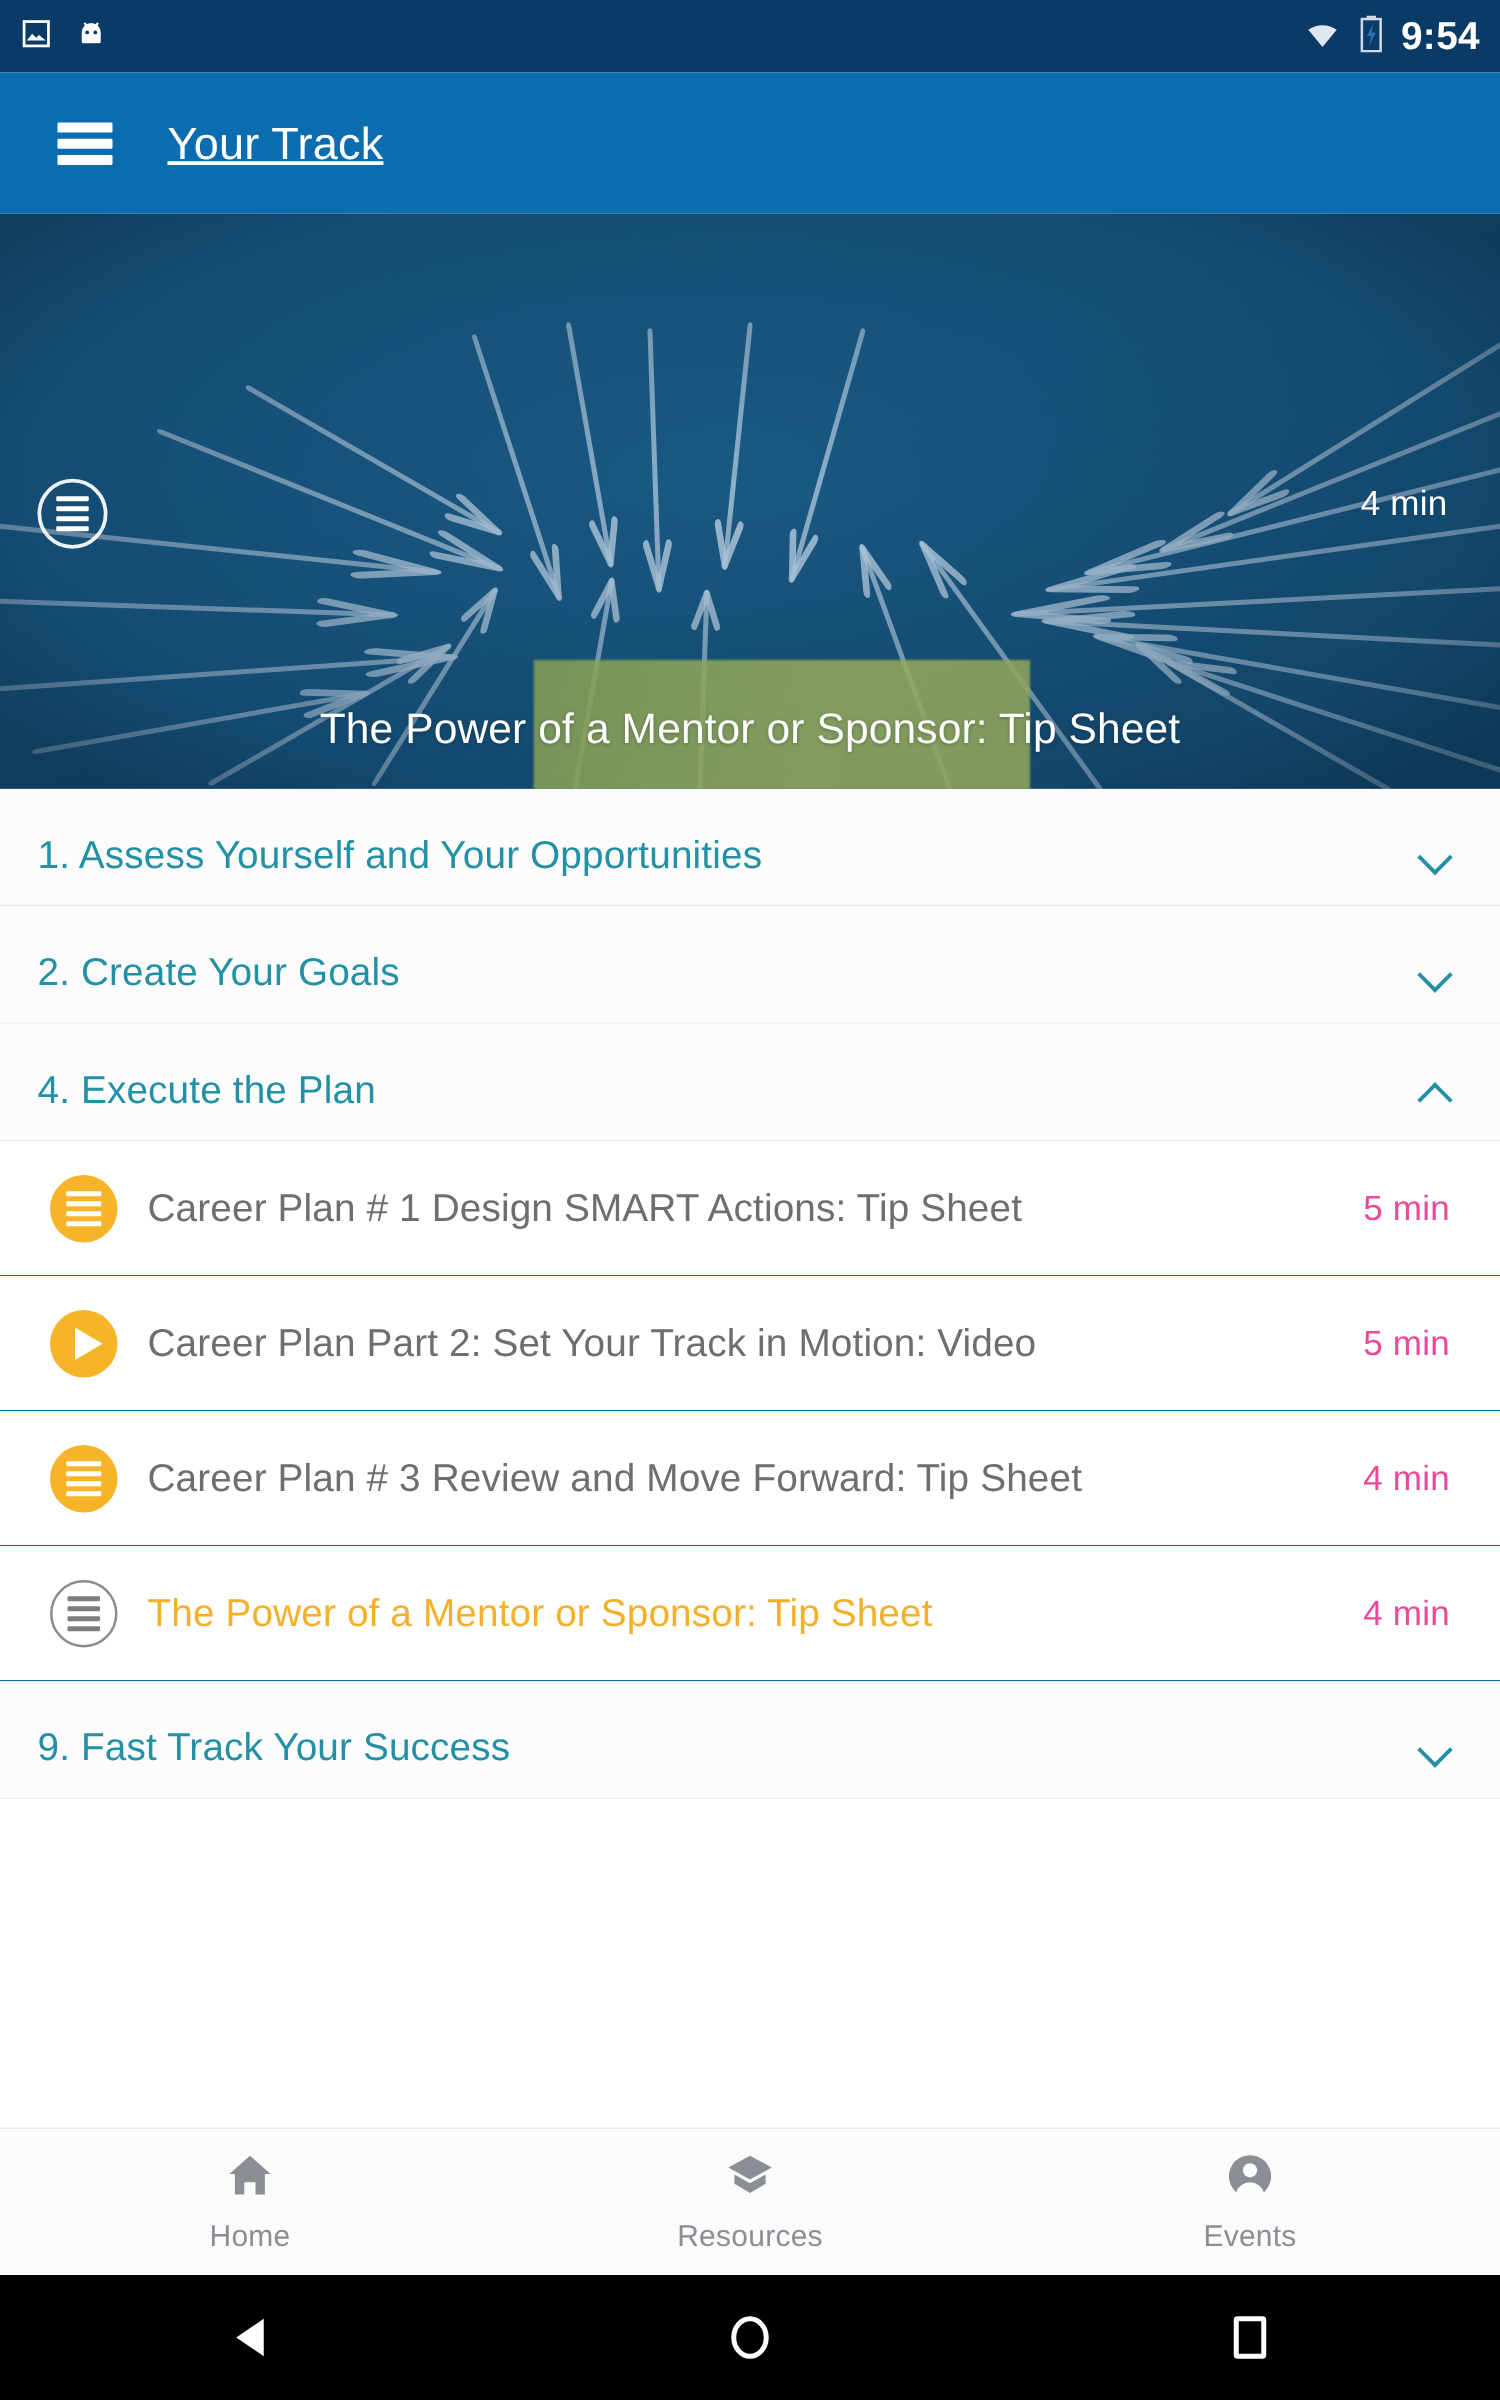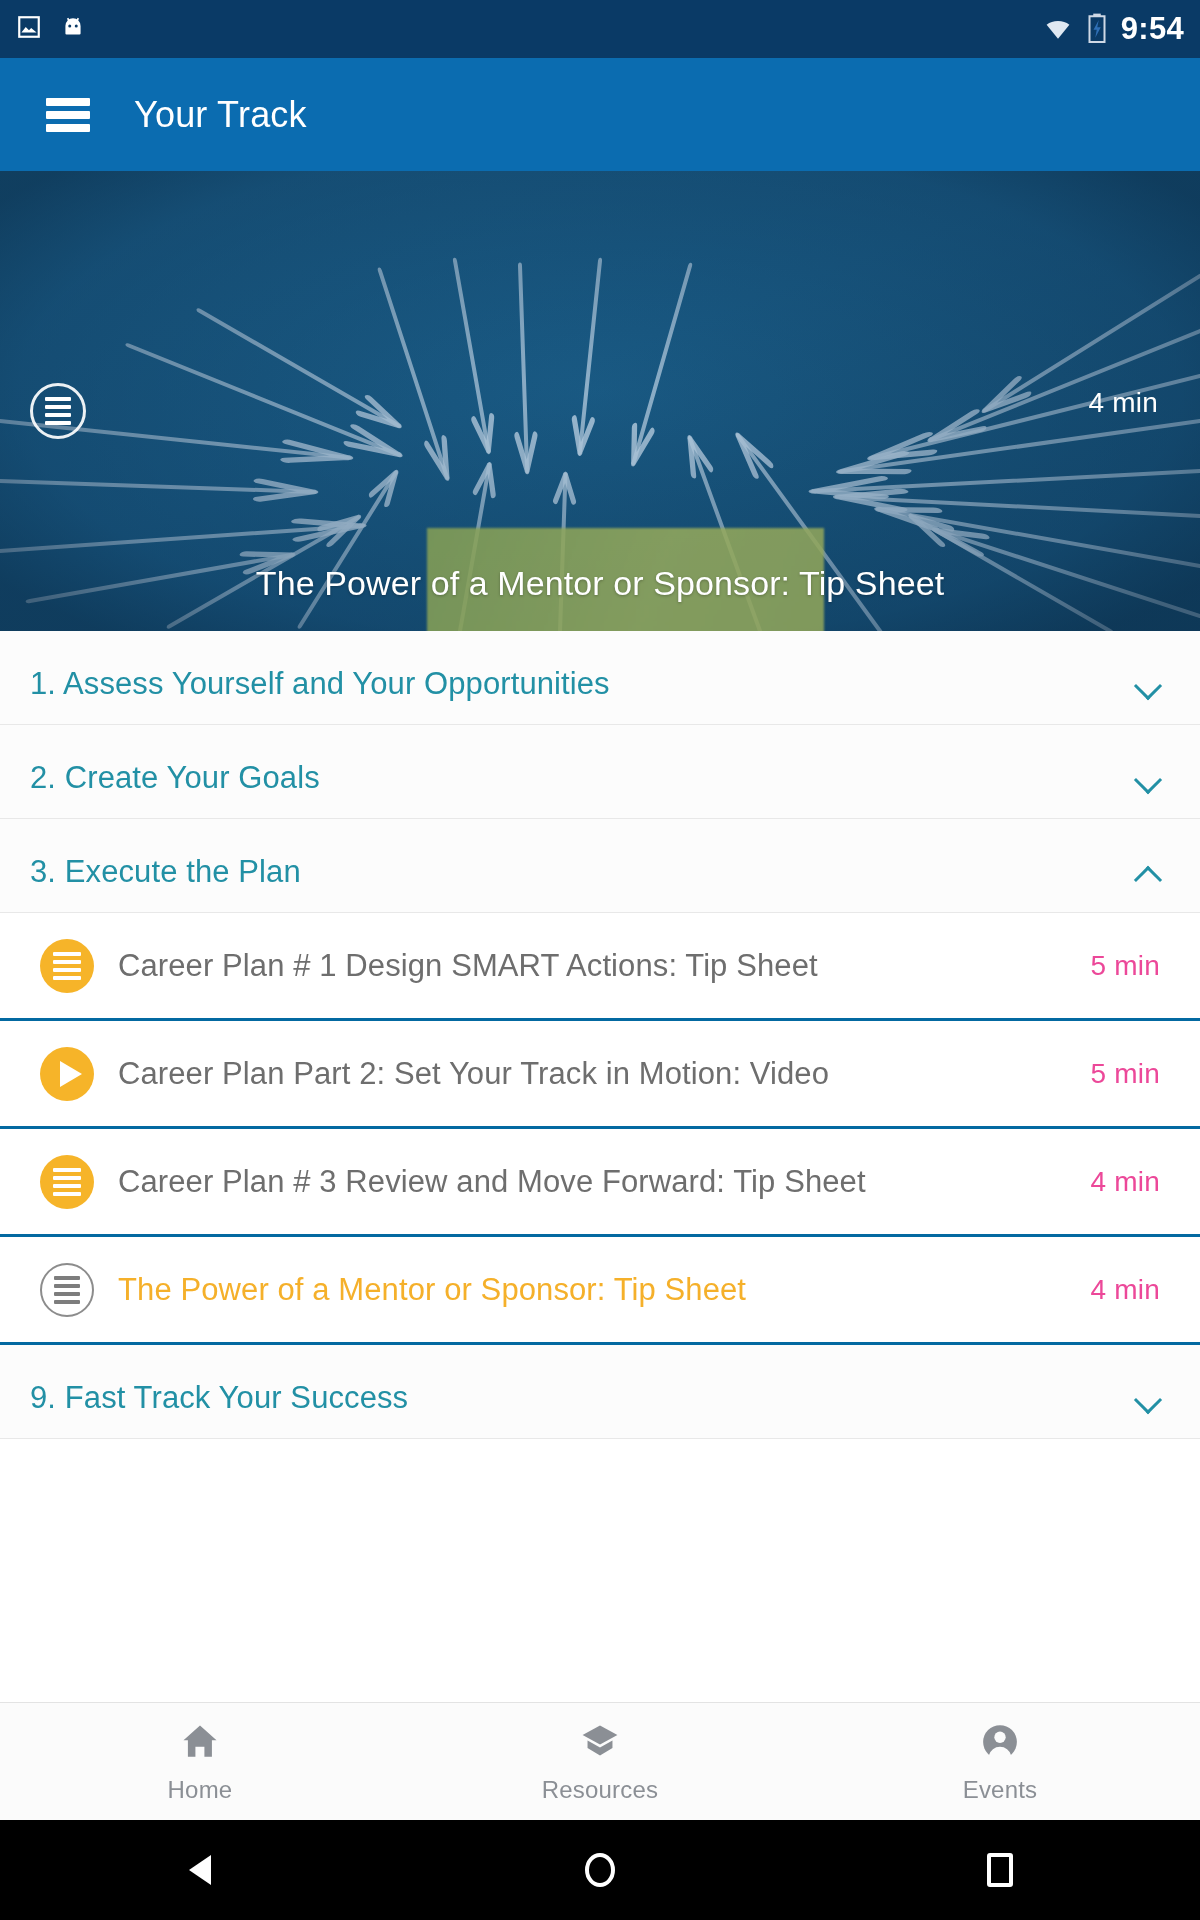--- a/index.html
+++ b/index.html
@@ -20,21 +20,21 @@
   .sb-right { margin-left:auto; display:flex; align-items:flex-end; gap:14px; }
   .sb-time { font-size:31px; font-weight:600; letter-spacing:.3px; color:#ffffff; }
 
   
   .appbar {
     height:113px; flex:0 0 113px; background:#0B6CB0;
     display:flex; align-items:center; padding-left:46px; gap:44px;
   }
   .hamburger { width:44px; height:34px; display:flex; flex-direction:column; justify-content:space-between; cursor:pointer; }
   .hamburger span { display:block; height:8px; background:#fff; border-radius:1px; }
-  .appbar-title { color:#fff; font-size:36px; font-weight:400; letter-spacing:.2px; }
+  .appbar-title { color:#fff; font-size:36px; font-weight:400; letter-spacing:.2px;text-decoration:underline; }
 
   
   .hero {
     flex:0 0 460px; position:relative; overflow:hidden;
     background:#1B5E86;
   }
   .hero-bg { position:absolute; inset:0; }
   .hero-bg svg { width:100%; height:100%; display:block; }
   .hero-vignette {
     position:absolute; inset:0;
@@ -74,21 +74,21 @@
   .chevron::before {
     content:""; position:absolute; left:4px; top:7px; width:17px; height:17px;
     border-right:3px solid #2290A5; border-bottom:3px solid #2290A5;
     transform:rotate(45deg);
   }
   .chevron.up::before { top:13px; transform:rotate(-135deg); }
 
   .lesson-row {
     height:108px; flex:0 0 108px; display:flex; align-items:center;
     padding:0 40px 0 40px; background:#ffffff;
-    border-bottom:3px solid #0369a1; cursor:pointer;
+    border-bottom:1px solid #0369a1; cursor:pointer;
   }
   .lesson-icon { flex:0 0 54px; width:54px; height:54px; border-radius:50%; display:flex; flex-direction:column; align-items:center; justify-content:center; gap:4px; }
   .lesson-icon.sheet { background:#F6B429; }
   .lesson-icon.sheet i { display:block; width:28px; height:4px; background:#fff; border-radius:1px; }
   .lesson-icon.video { background:#F6B429; }
   .lesson-icon.video .tri {
     width:0; height:0; border-left:22px solid #fff;
     border-top:13px solid transparent; border-bottom:13px solid transparent;
     margin-left:7px;
   }
@@ -286,21 +286,21 @@
       <span class="section-title">1. Assess Yourself and Your Opportunities</span>
       <span class="chevron"></span>
     </div>
 
     <div class="section-row">
       <span class="section-title">2. Create Your Goals</span>
       <span class="chevron"></span>
     </div>
 
     <div class="section-row">
-      <span class="section-title">3. Execute the Plan</span>
+      <span class="section-title">4. Execute the Plan</span>
       <span class="chevron up"></span>
     </div>
 
     <div class="lesson-row">
       <span class="lesson-icon sheet">
           <i></i>
           <i></i>
           <i></i>
           <i></i>
         </span>

